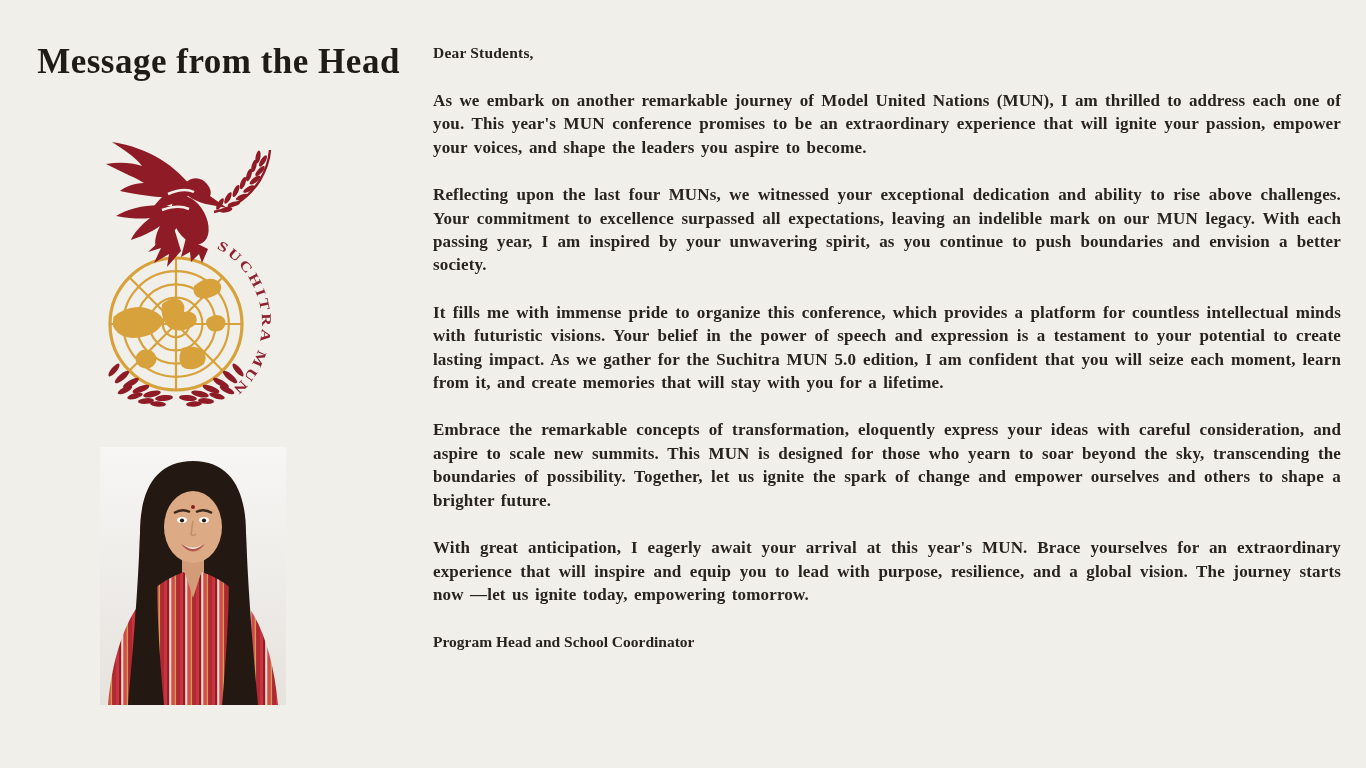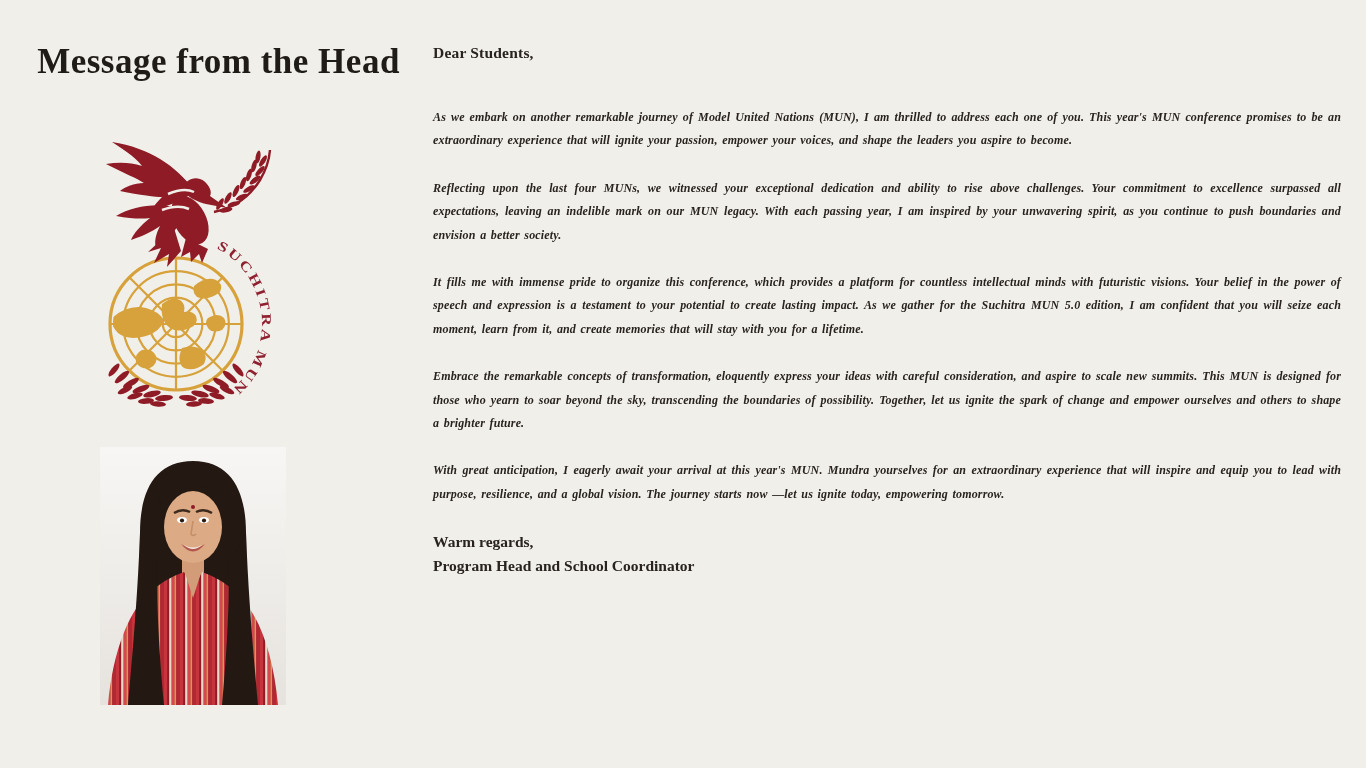--- a/index.html
+++ b/index.html
@@ -26,29 +26,28 @@
     overflow: hidden;
   }
   .photo-wrap svg { width: 100%; height: 100%; display: block; }
 
   
   .letter {
     position: absolute; left: 433px; top: 44px; width: 908px;
     color: #282320;
   }
   .salutation {
-    font-size: 15.5px; font-weight: 700; margin-bottom: 44px; letter-spacing: 0.2px;
+    font-size: 15.5px; font-weight: 700; margin-bottom: 27px; letter-spacing: 0.2px;
   }
   .para {
-    font-size: 12px; font-weight: 700;
+    font-size: 17px; font-weight: 700;
     line-height: 23.4px;
     text-align: justify;
     word-spacing: 0.12em; letter-spacing: 0.15px;
     margin-bottom: 24px;
-    font-style: italic;
   }
   .signature { font-size: 15.5px; font-weight: 700; line-height: 23.5px; margin-top: 3px; }
 </style>
 </head>
 <body>
 
 <div class="canvas">
 
   <aside class="left-panel">
 
@@ -190,20 +189,19 @@
       </svg>
     </div>
   </aside>
 
   <main class="letter">
     <p class="salutation">Dear Students,</p>
     <p class="para">As we embark on another remarkable journey of Model United Nations (MUN), I am thrilled to address each one of you. This year's MUN conference promises to be an extraordinary experience that will ignite your passion, empower your voices, and shape the leaders you aspire to become.</p>
     <p class="para">Reflecting upon the last four MUNs, we witnessed your exceptional dedication and ability to rise above challenges. Your commitment to excellence surpassed all expectations, leaving an indelible mark on our MUN legacy. With each passing year, I am inspired by your unwavering spirit, as you continue to push boundaries and envision a better society.</p>
     <p class="para">It fills me with immense pride to organize this conference, which provides a platform for countless intellectual minds with futuristic visions. Your belief in the power of speech and expression is a testament to your potential to create lasting impact. As we gather for the Suchitra MUN 5.0 edition, I am confident that you will seize each moment, learn from it, and create memories that will stay with you for a lifetime.</p>
     <p class="para">Embrace the remarkable concepts of transformation, eloquently express your ideas with careful consideration, and aspire to scale new summits. This MUN is designed for those who yearn to soar beyond the sky, transcending the boundaries of possibility. Together, let us ignite the spark of change and empower ourselves and others to shape a brighter future.</p>
-    <p class="para">With great anticipation, I eagerly await your arrival at this year's MUN. Mundra yourselves for an extraordinary experience that will inspire and equip you to lead with purpose, resilience, and a global vision. The journey starts now —let us ignite today, empowering tomorrow.</p>
+    <p class="para">With great anticipation, I eagerly await your arrival at this year's MUN. Brace yourselves for an extraordinary experience that will inspire and equip you to lead with purpose, resilience, and a global vision. The journey starts now —let us ignite today, empowering tomorrow.</p>
     <div class="signature">
-      <p>Warm regards,</p>
       <p>Program Head and School Coordinator</p>
     </div>
   </main>
 
 </div>
 
 </body></html>

